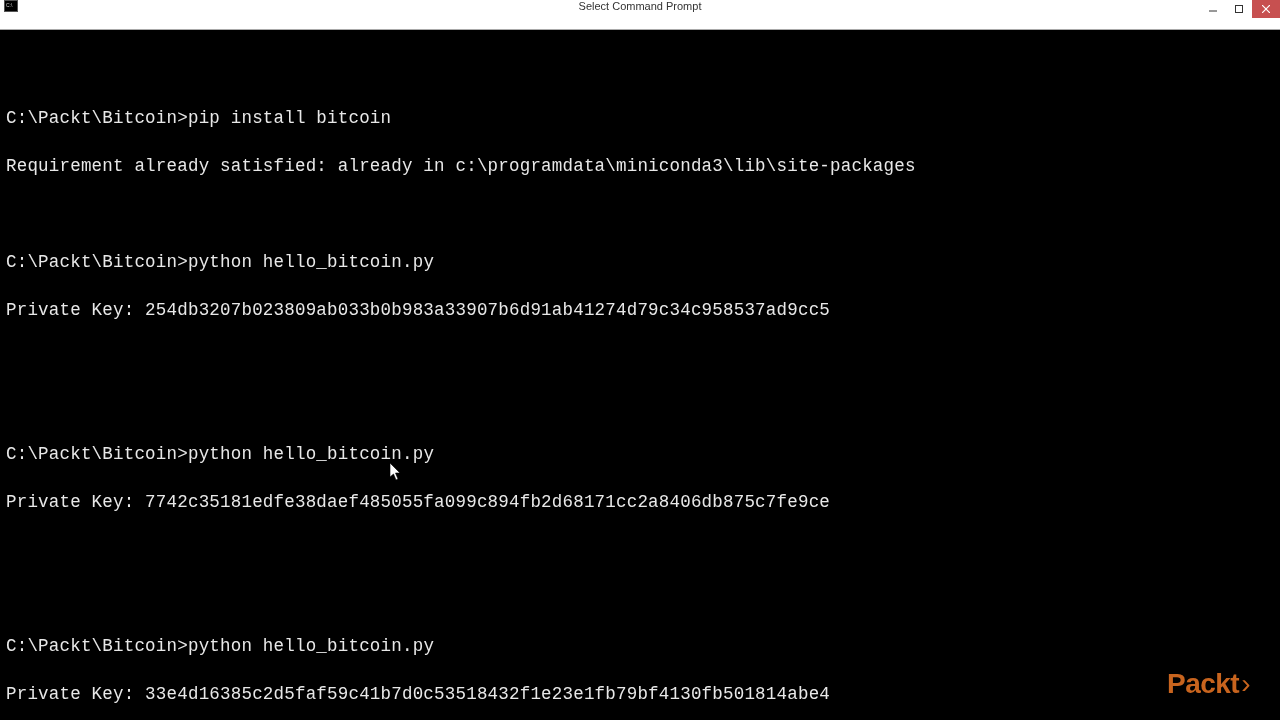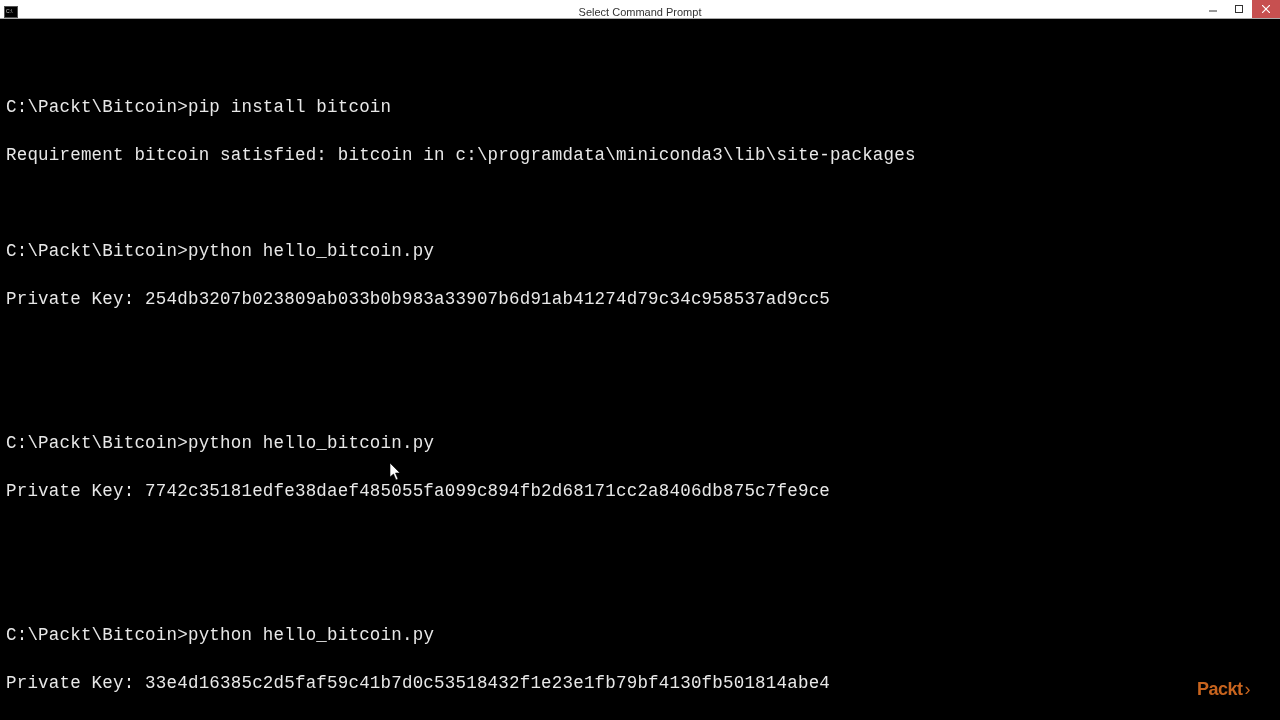--- a/index.html
+++ b/index.html
@@ -5,24 +5,24 @@
   * { margin: 0; padding: 0; box-sizing: border-box; }
   body {
     width: 1280px;
     height: 720px;
     background: #000;
     font-family: Consolas, "Courier New", monospace;
     overflow: hidden;
     position: relative;
   }
   .titlebar {
-    height: 19px;
+    height: 30px;
     background: #fff;
     display: flex;
-    align-items: flex-end;
+    align-items: flex-start;
     position: relative;
     border-bottom: 1px solid #aaa;
   }
   .titlebar-icon {
     width: 14px;
     height: 12px;
     margin-left: 4px;
     background: #000;
     border: 1px solid #555;
     position: relative;
@@ -83,21 +83,21 @@
     top: 463px;
     width: 0;
     height: 0;
   }
   .mouse-cursor svg { display: block; }
   .logo {
     position: absolute;
     right: 30px;
     bottom: 20px;
     font-family: "Segoe UI", Tahoma, sans-serif;
-    font-size: 18px;
+    font-size: 28px;
     font-weight: 600;
     color: #c8641e;
     letter-spacing: -0.5px;
   }
   .logo .chev {
     font-weight: 400;
     margin-left: 2px;
   }
 </style>
 </head>
@@ -122,21 +122,21 @@
           <line x1="0" y1="0" x2="8" y2="8" stroke="#fff" stroke-width="1.2"></line>
           <line x1="8" y1="0" x2="0" y2="8" stroke="#fff" stroke-width="1.2"></line>
         </svg>
     </div>
   </div>
 </div>
 
 <div class="terminal">
 <div class="line">​</div>
 <div class="line"><span>C:\Packt\Bitcoin&gt;</span><span>pip install bitcoin</span></div>
-<div class="line">Requirement bitcoin satisfied: bitcoin in c:\programdata\miniconda3\lib\site-packages</div>
+<div class="line">Requirement already satisfied: already in c:\programdata\miniconda3\lib\site-packages</div>
 <div class="line">​</div>
 <div class="line"><span>C:\Packt\Bitcoin&gt;</span><span>python hello_bitcoin.py</span></div>
 <div class="line">Private Key: 254db3207b023809ab033b0b983a33907b6d91ab41274d79c34c958537ad9cc5</div>
 <div class="line">​</div>
 <div class="line">​</div>
 <div class="line"><span>C:\Packt\Bitcoin&gt;</span><span>python hello_bitcoin.py</span></div>
 <div class="line">Private Key: 7742c35181edfe38daef485055fa099c894fb2d68171cc2a8406db875c7fe9ce</div>
 <div class="line">​</div>
 <div class="line">​</div>
 <div class="line"><span>C:\Packt\Bitcoin&gt;</span><span>python hello_bitcoin.py</span></div>

